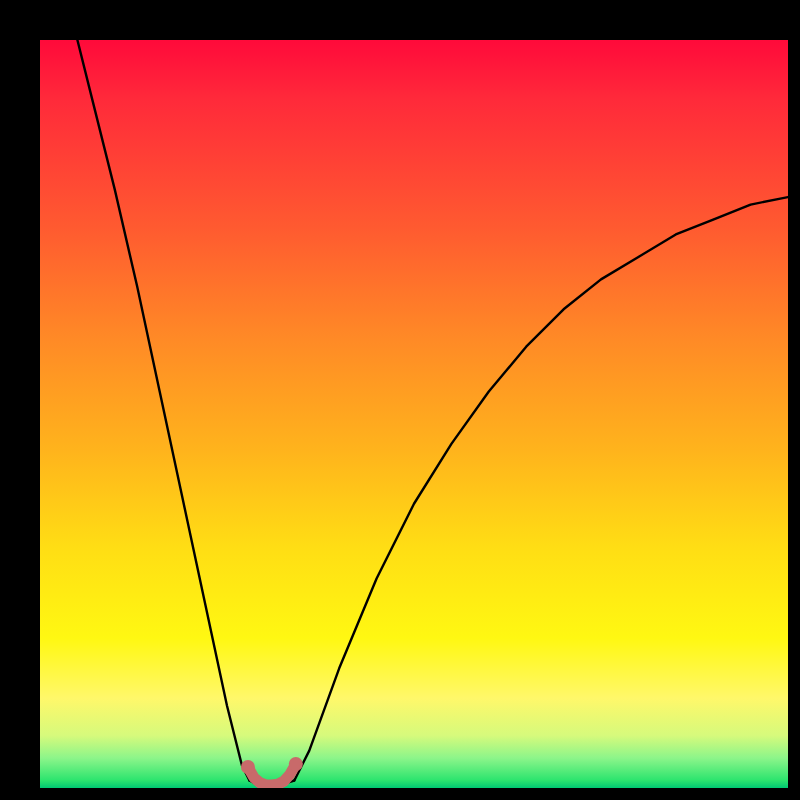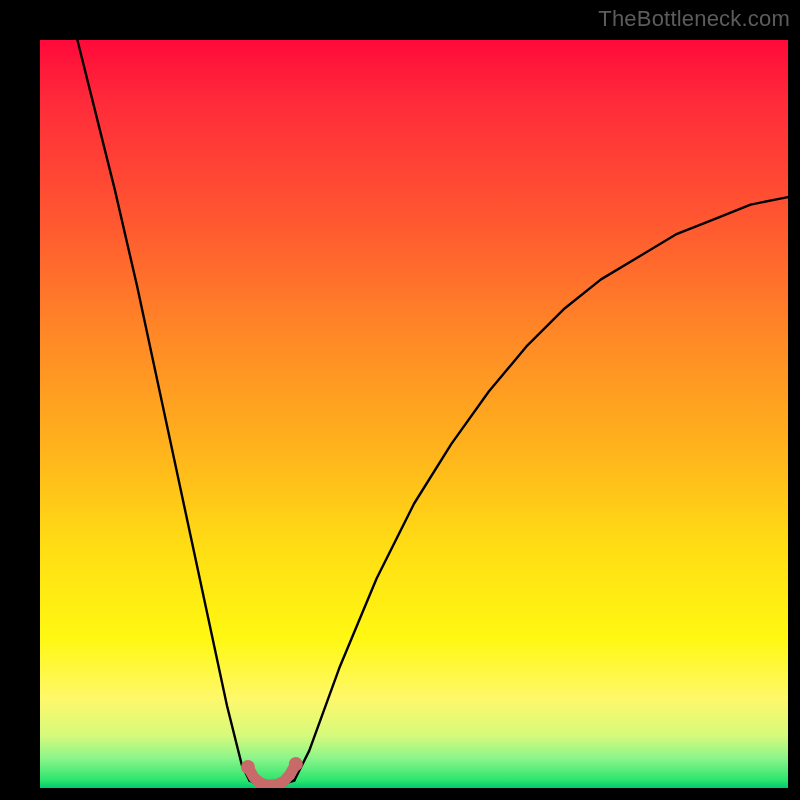--- a/index.html
+++ b/index.html
@@ -65,21 +65,20 @@
     width: 100%;
     height: 100%;
     overflow: visible;
   }
 </style>
 </head>
 <body>
 
 <div class="frame">
 
-  <div class="watermark">TheBottleneck.com</div>
 
   <div class="plot-area">
     <div class="gradient-bg"></div>
 
     <svg class="curve-layer" viewBox="0 0 748 748" preserveAspectRatio="none">
       <g>
         <path id="left-branch-path" fill="none" stroke="#000000" stroke-width="2.4" stroke-linecap="round" stroke-linejoin="round" d="M37.40 0.00 L52.36 59.84 L74.80 149.60 L97.24 246.84 L119.68 351.56 L142.12 456.28 L164.56 561.00 L187.00 665.72 L201.96 725.56 L209.44 740.52"></path>
         <path id="valley-path" fill="none" stroke="#000000" stroke-width="2.4" stroke-linecap="round" stroke-linejoin="round" d="M209.44 740.52 L216.92 744.26 L224.40 745.76 L231.88 745.76 L239.36 745.01 L246.84 742.76 L254.32 740.52"></path>
         <path id="right-branch-path" fill="none" stroke="#000000" stroke-width="2.4" stroke-linecap="round" stroke-linejoin="round" d="M254.32 740.52 L269.28 710.60 L299.20 628.32 L336.60 538.56 L374.00 463.76 L411.40 403.92 L448.80 351.56 L486.20 306.68 L523.60 269.28 L561.00 239.36 L598.40 216.92 L635.80 194.48 L673.20 179.52 L710.60 164.56 L748.00 157.08"></path>
       </g>

